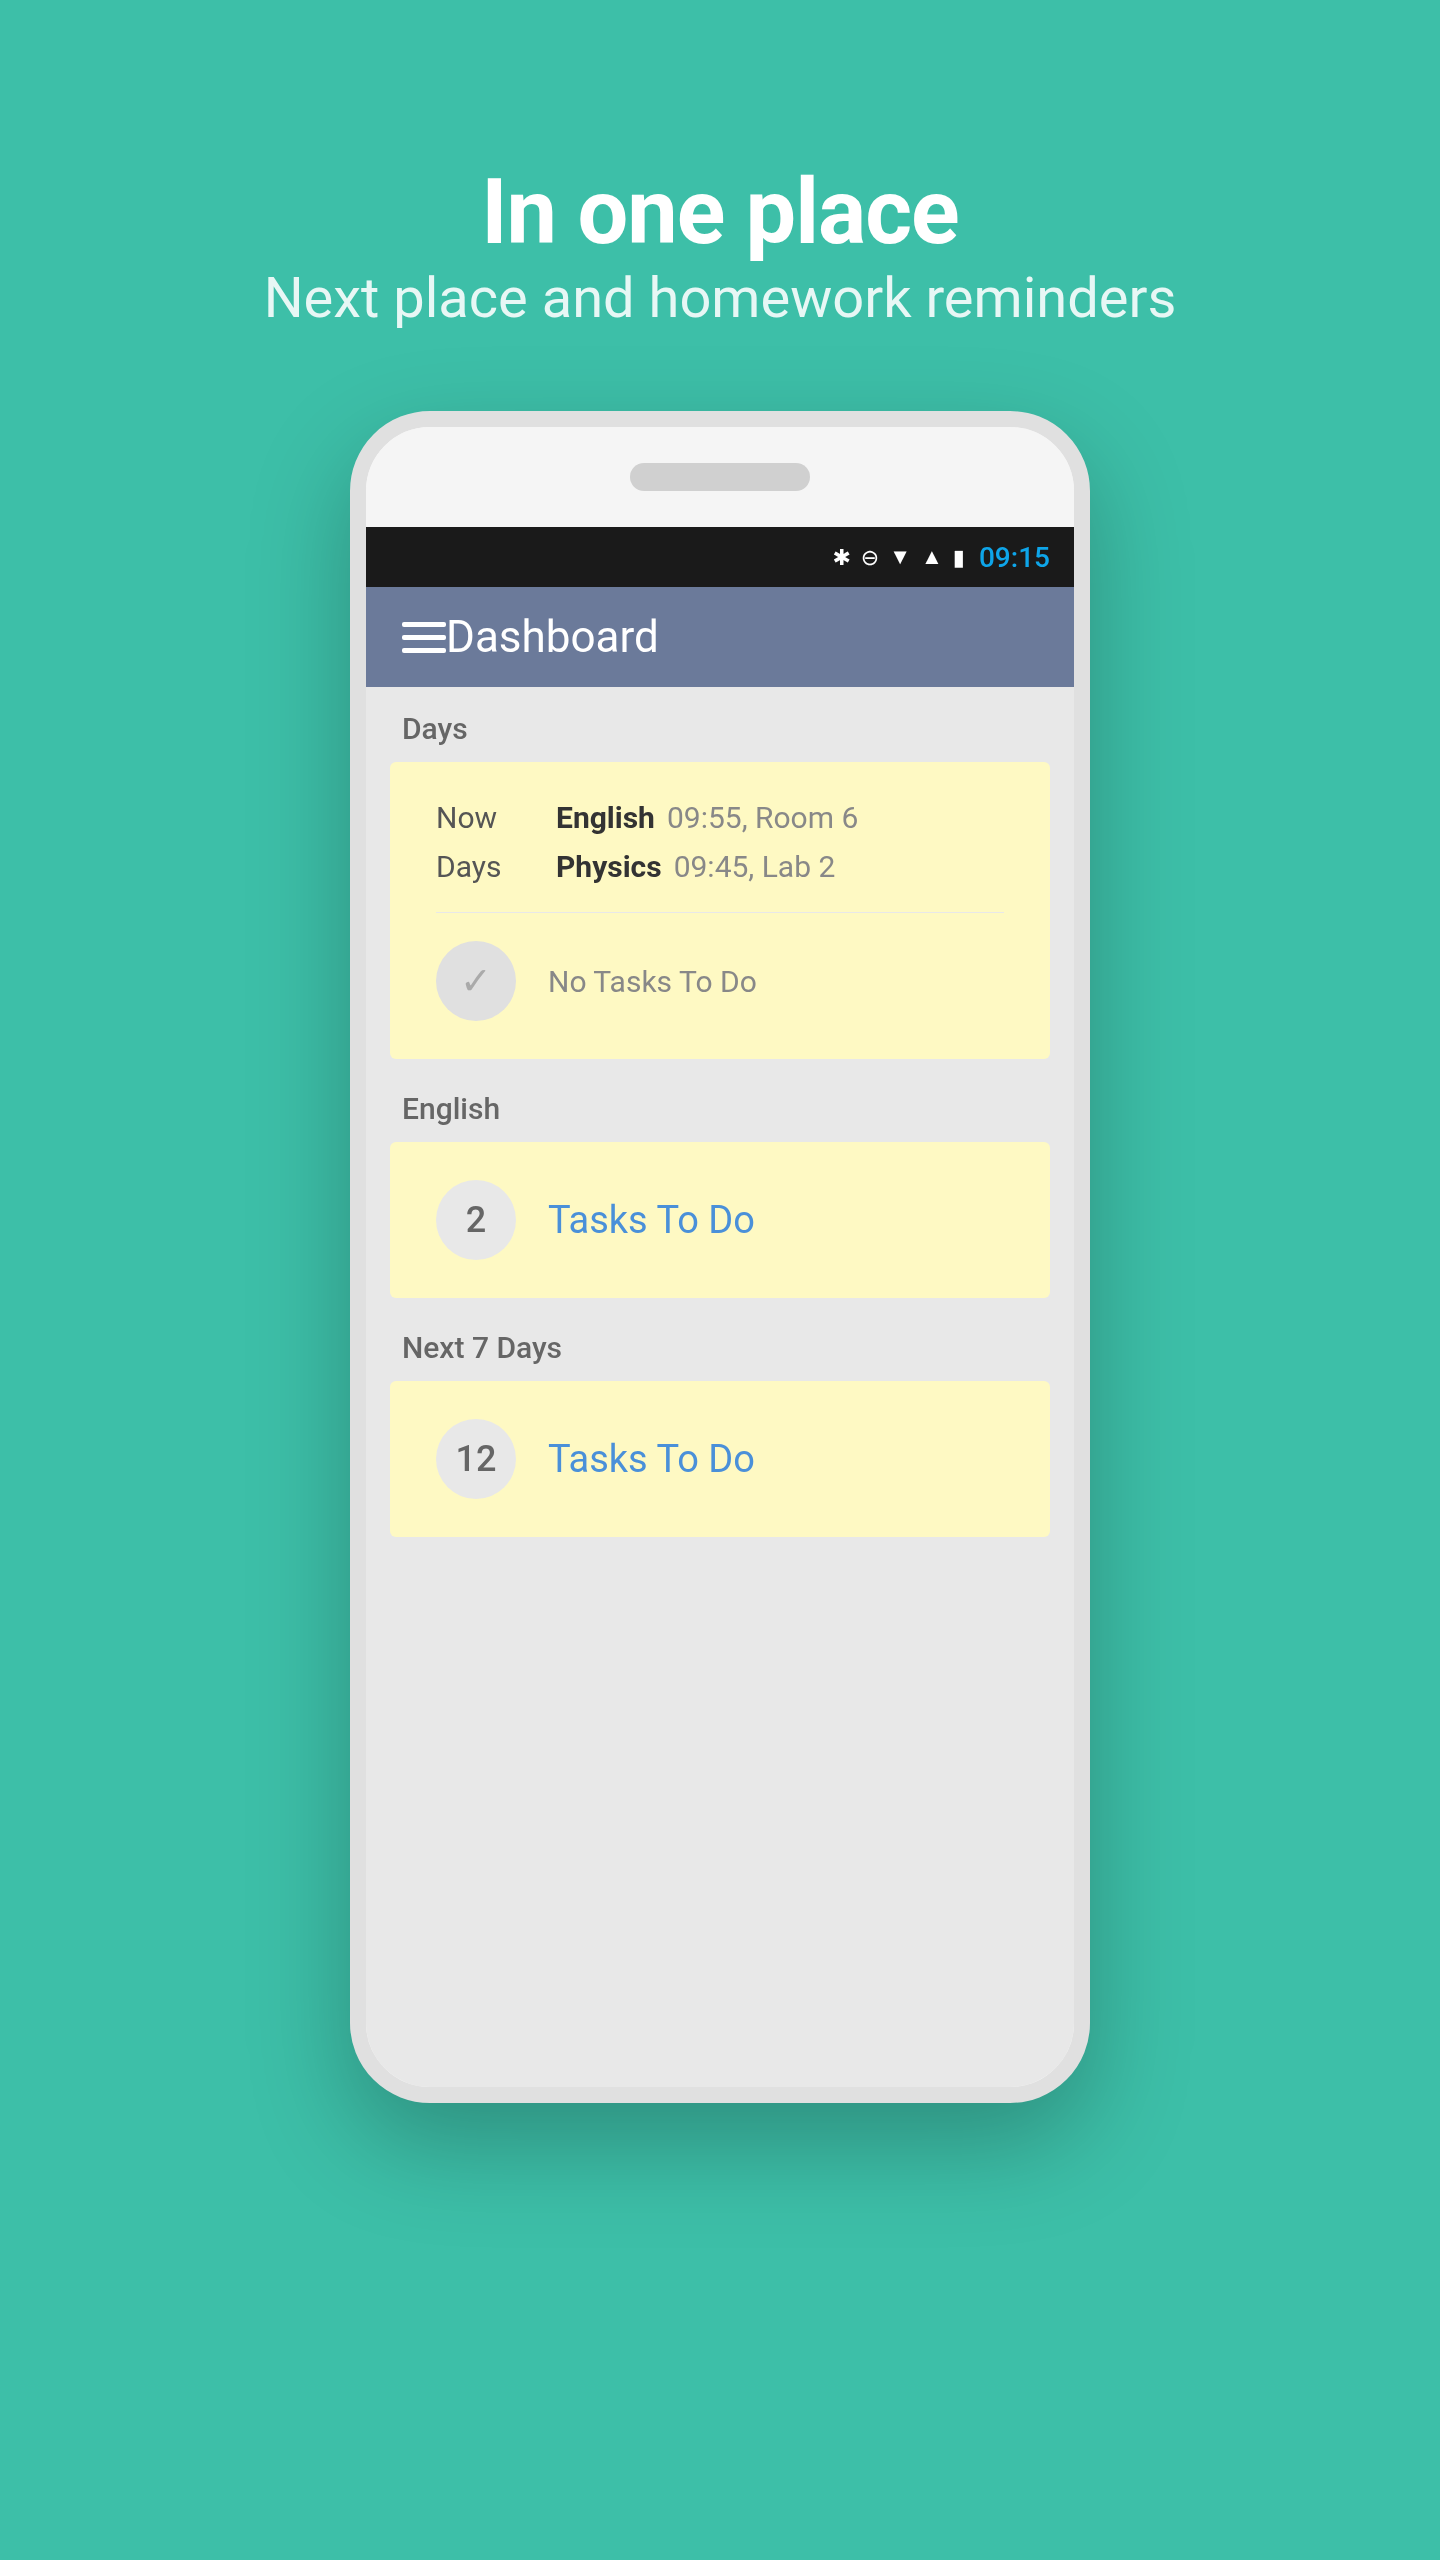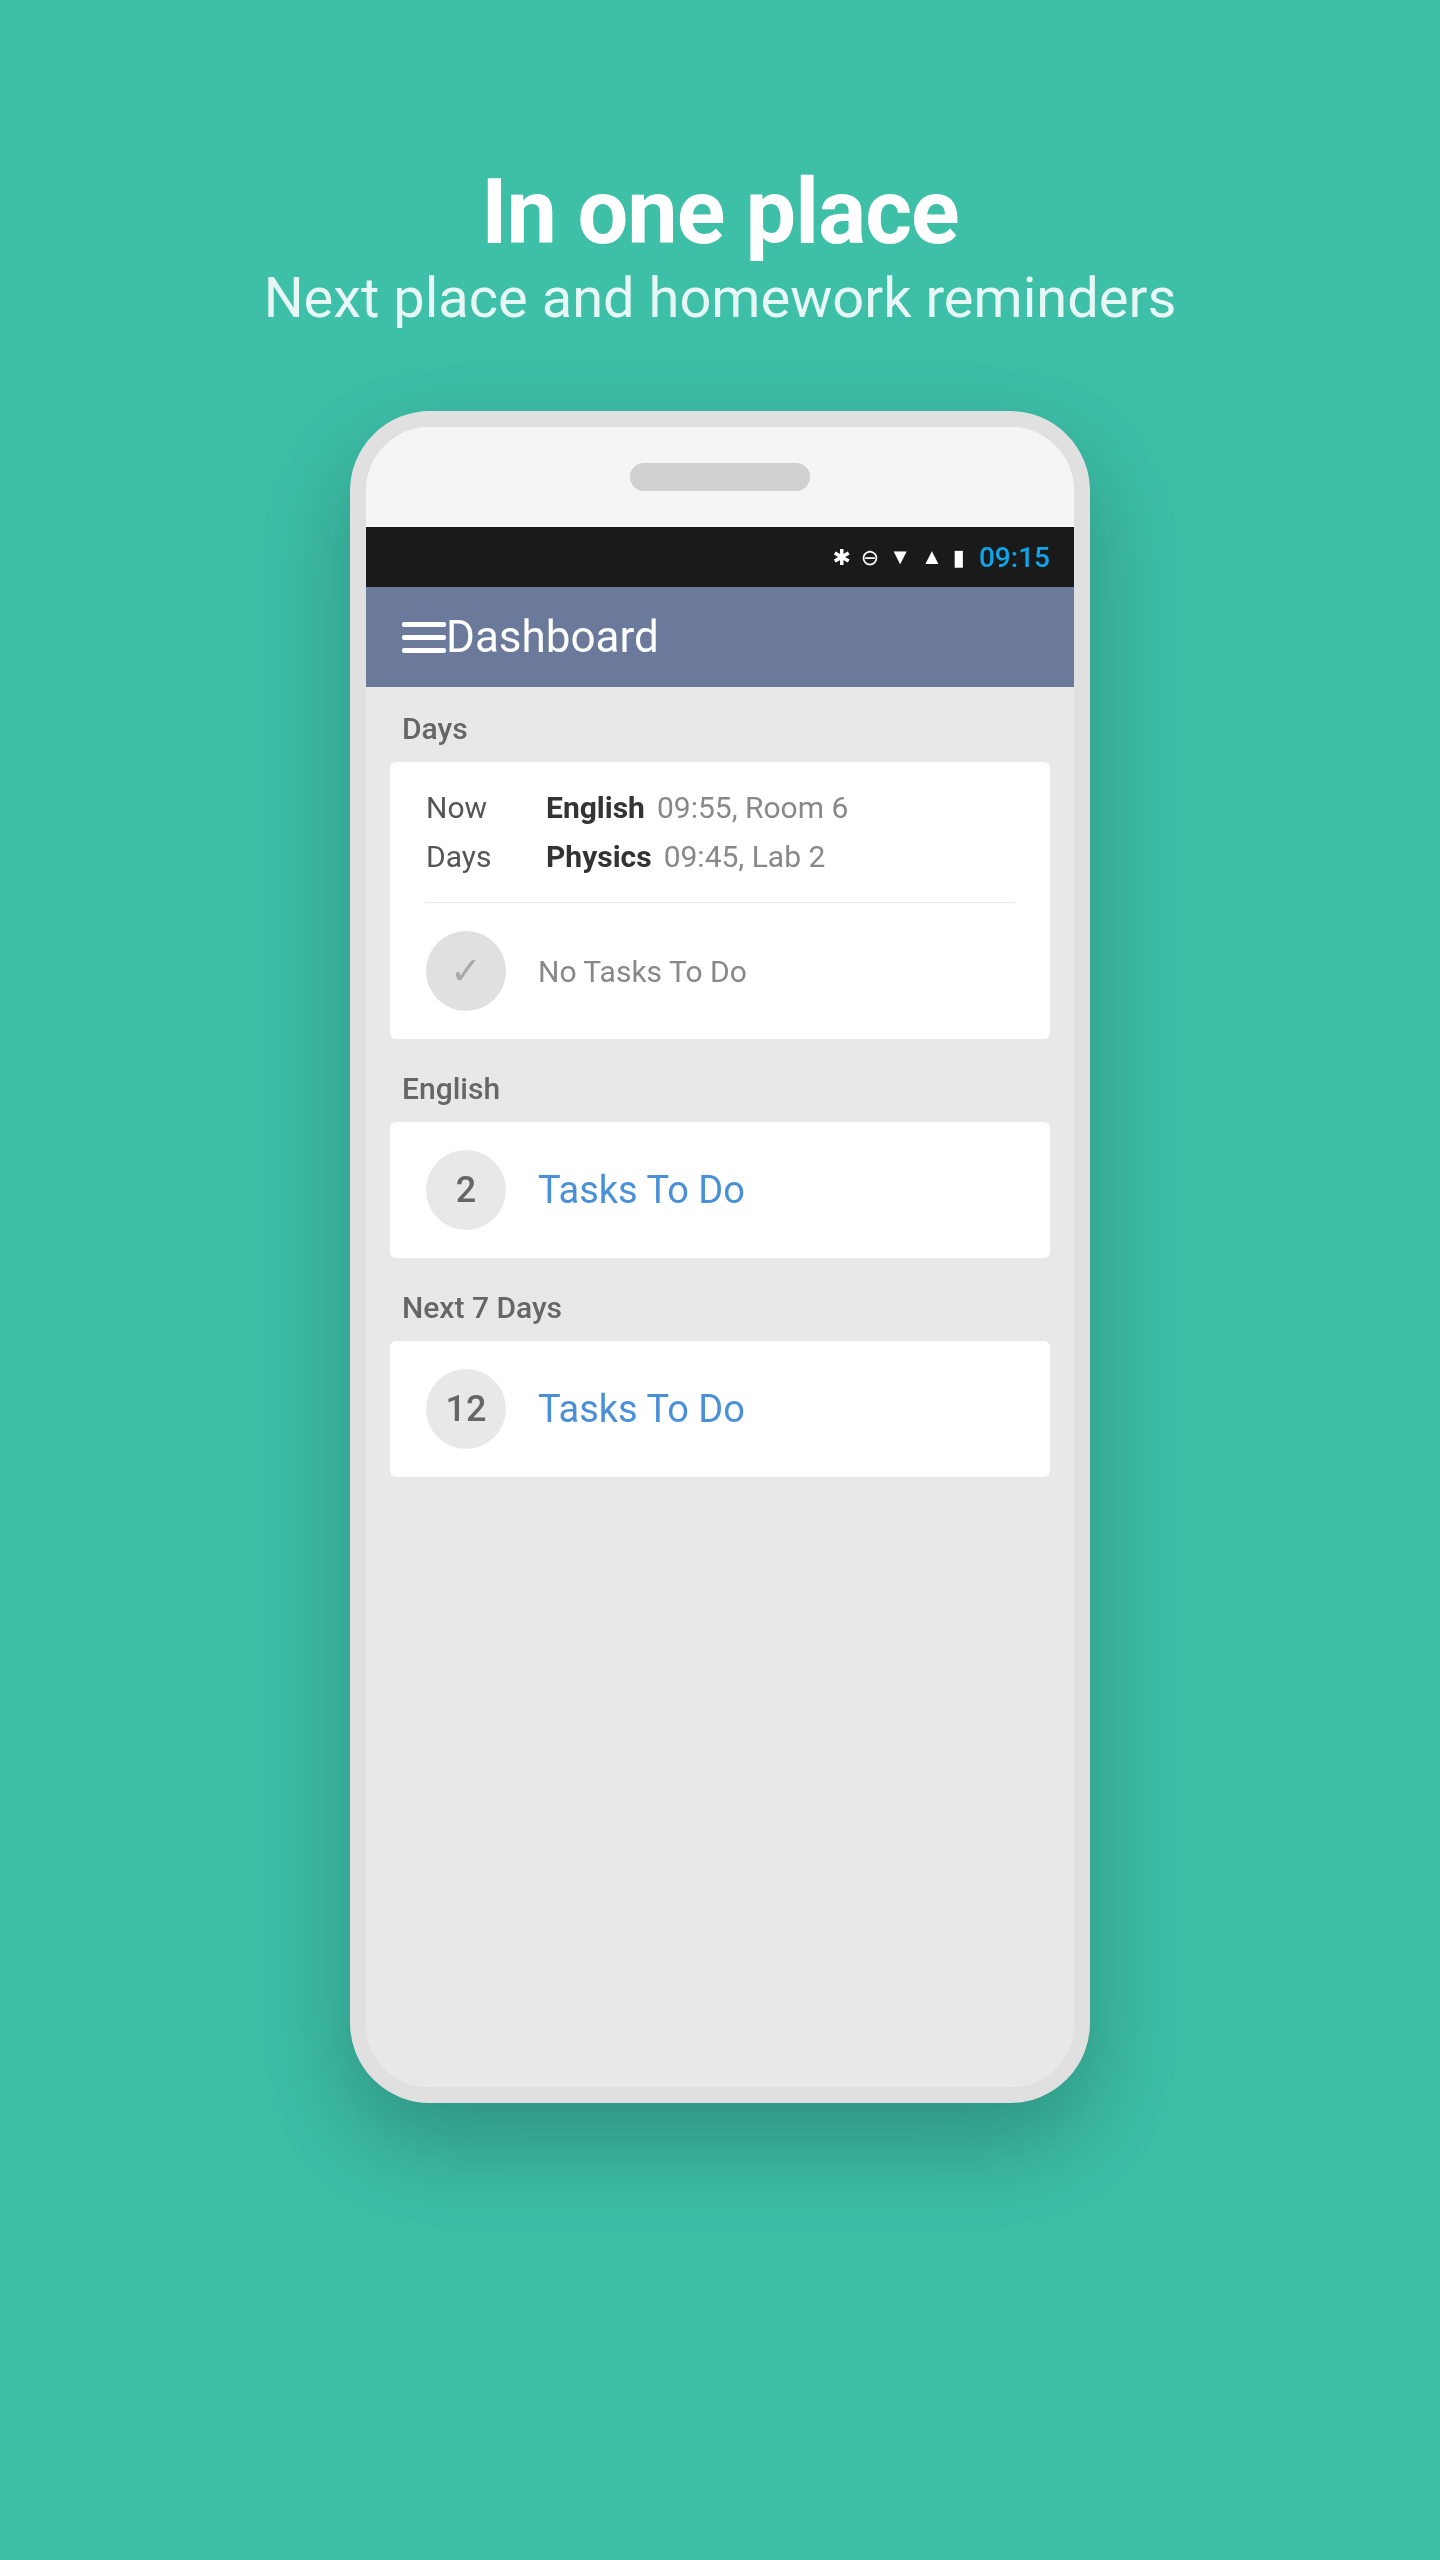--- a/index.html
+++ b/index.html
@@ -135,24 +135,24 @@
     
     .section-label {
       padding: 24px 36px 16px;
       font-size: 30px;
       font-weight: 500;
       color: #666666;
     }
 
     
     .card {
-      background: #ffffff;
+      background: #fef9c3;
       margin: 0 24px 4px;
       border-radius: 6px;
-      padding: 0;
+      padding: 10px;
       overflow: hidden;
     }
 
     
     .classes-row {
       padding: 28px 36px;
     }
 
     .class-item {
       display: flex;

